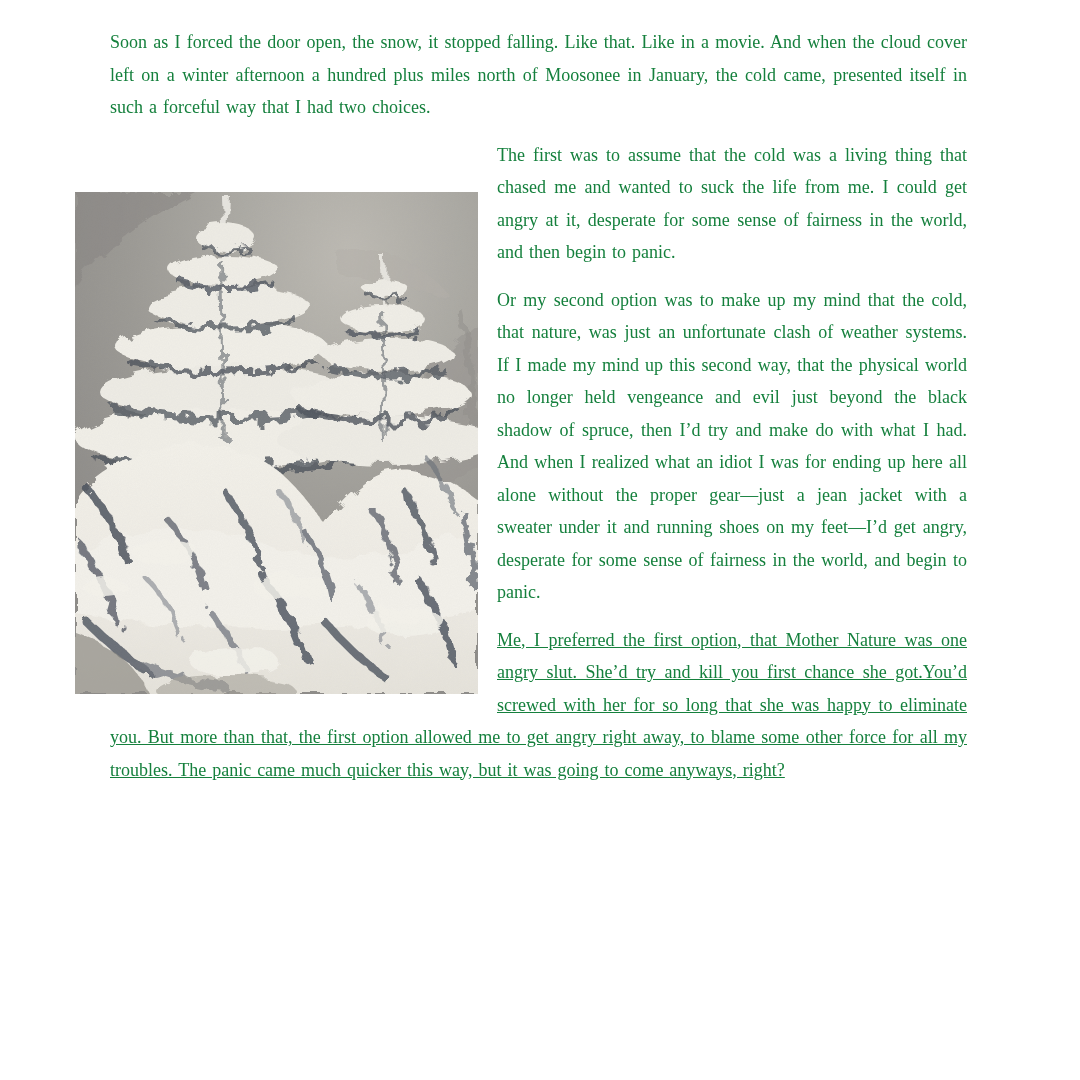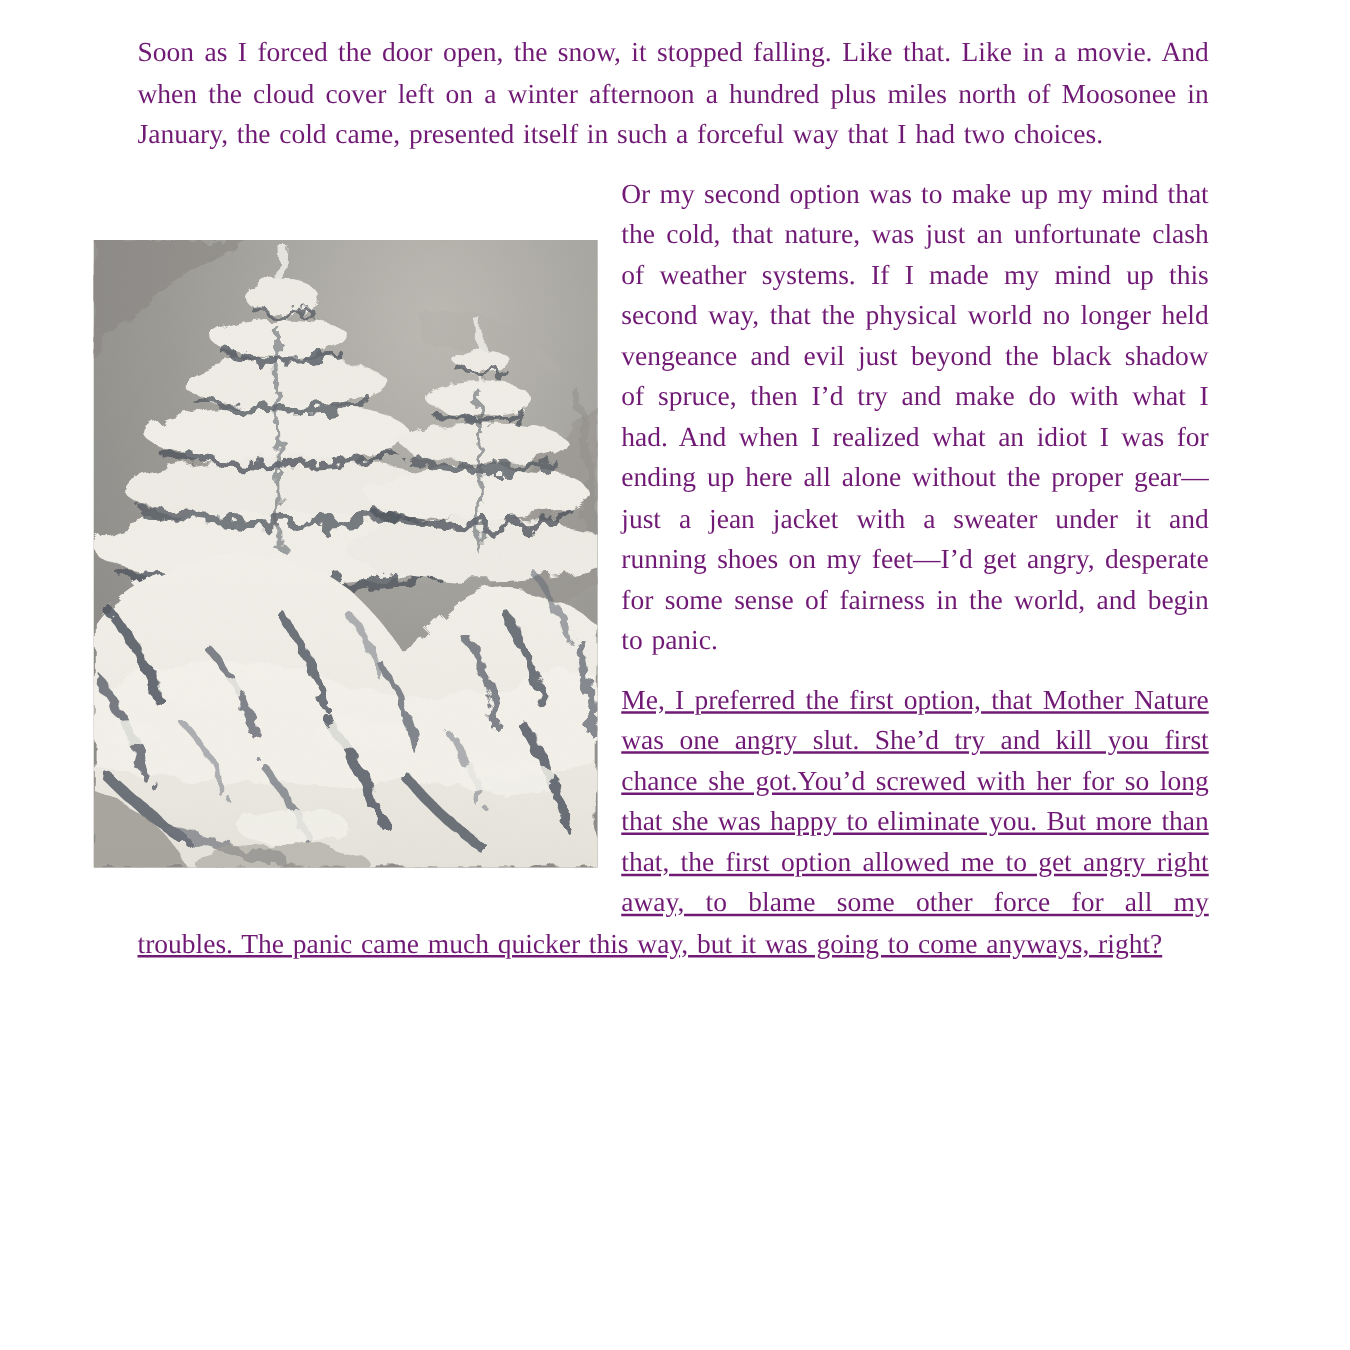--- a/index.html
+++ b/index.html
@@ -10,23 +10,23 @@
     font-family: "Liberation Serif", "DejaVu Serif", serif;
   }
   .page {
     box-sizing: border-box;
     width: 1080px; height: 1080px;
     padding: 26px 113px 0 110px;
     background: #ffffff;
   }
   .page p {
     margin: 0 0 15px 0;
-    font-size: 22px;
+    font-size: 18px;
     line-height: 32.5px;
-    color: #701a75;
+    color: #15803d;
     text-align: justify;
     word-spacing: 1.5px;
     hyphens: none;
   }
   .page p:last-child { margin-bottom: 0; text-decoration: underline; }
   .painting-float {
     float: left;
     width: 403px; height: 502px;
     margin: 53px 19px 26px -35px;
     background: #9a9893;
@@ -150,19 +150,20 @@
         </g>
 
         <g filter="url(#rough)">
           <path d="M0 440 C30 450 60 470 75 502 L0 502 Z" fill="#8b8981" opacity="0.7"></path>
           <ellipse cx="150" cy="498" rx="70" ry="14" fill="#a3a098" opacity="0.6"></ellipse>
         </g>
 
         <rect x="0" y="0" width="403" height="502" filter="url(#grain)"></rect>
       </svg>
     </span>
+    <span>The first was to assume that the cold was a living thing that chased me and wanted to suck the life from me. I could get angry at it, desperate for some sense of fairness in the world, and then begin to panic.</span>
   </p>
 
   <p>Or my second option was to make up my mind that the cold, that nature, was just an unfortunate clash of weather systems. If I made my mind up this second way, that the physical world no longer held vengeance and evil just beyond the black shadow of spruce, then I’d try and make do with what I had. And when I realized what an idiot I was for ending up here all alone without the proper gear—just a jean jacket with a sweater under it and running shoes on my feet—I’d get angry, desperate for some sense of fairness in the world, and begin to panic.</p>
 
   <p>Me, I preferred the first option, that Mother Nature was one angry slut. She’d try and kill you first chance she got.You’d screwed with her for so long that she was happy to eliminate you. But more than that, the first option allowed me to get angry right away, to blame some other force for all my troubles. The panic came much quicker this way, but it was going to come anyways, right?</p>
 
 </div>
 
 </body></html>

